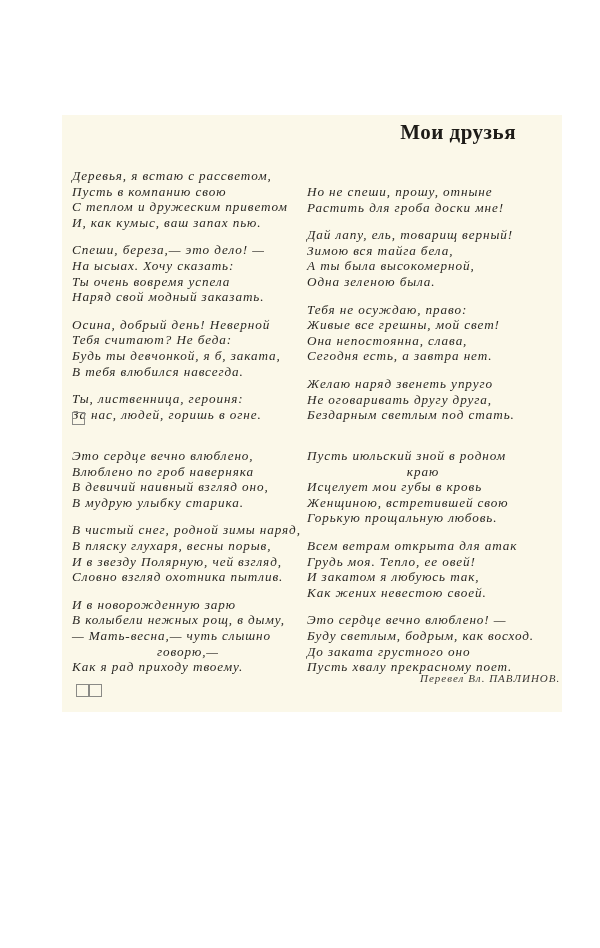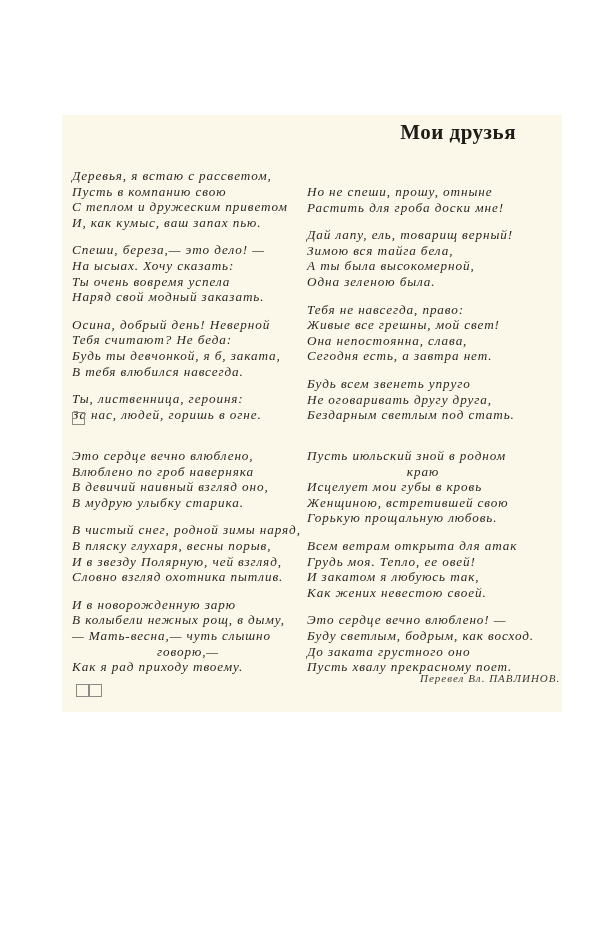--- a/index.html
+++ b/index.html
@@ -67,27 +67,27 @@
     <span class="line">Но не спеши, прошу, отныне</span>
     <span class="line">Растить для гроба доски мне!</span>
   </div>
   <div class="stanza">
     <span class="line">Дай лапу, ель, товарищ верный!</span>
     <span class="line">Зимою вся тайга бела,</span>
     <span class="line">А ты была высокомерной,</span>
     <span class="line">Одна зеленою была.</span>
   </div>
   <div class="stanza">
-    <span class="line">Тебя не навсегда, право:</span>
+    <span class="line">Тебя не осуждаю, право:</span>
     <span class="line">Живые все грешны, мой свет!</span>
     <span class="line">Она непостоянна, слава,</span>
     <span class="line">Сегодня есть, а завтра нет.</span>
   </div>
   <div class="stanza">
-    <span class="line">Будь всем звенеть упруго</span>
+    <span class="line">Желаю наряд звенеть упруго</span>
     <span class="line">Не оговаривать другу друга,</span>
     <span class="line">Бездарным светлым под стать.</span>
   </div>
 </div>
 
 <div class="box" style="left:72px; top:412px;"></div>
 
 <div class="col left-bot">
   <div class="stanza">
     <span class="line">Это сердце вечно влюблено,</span>

